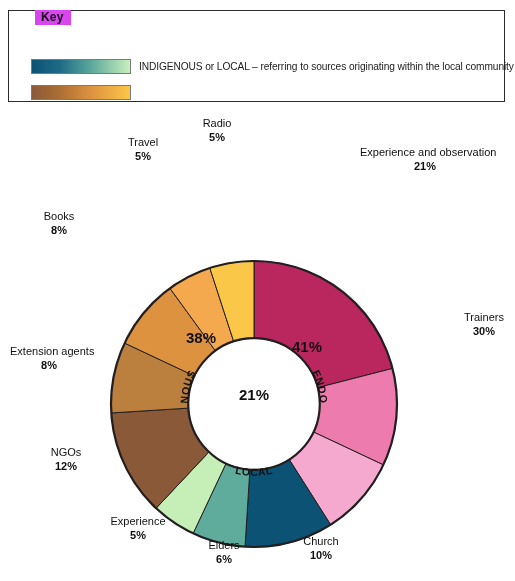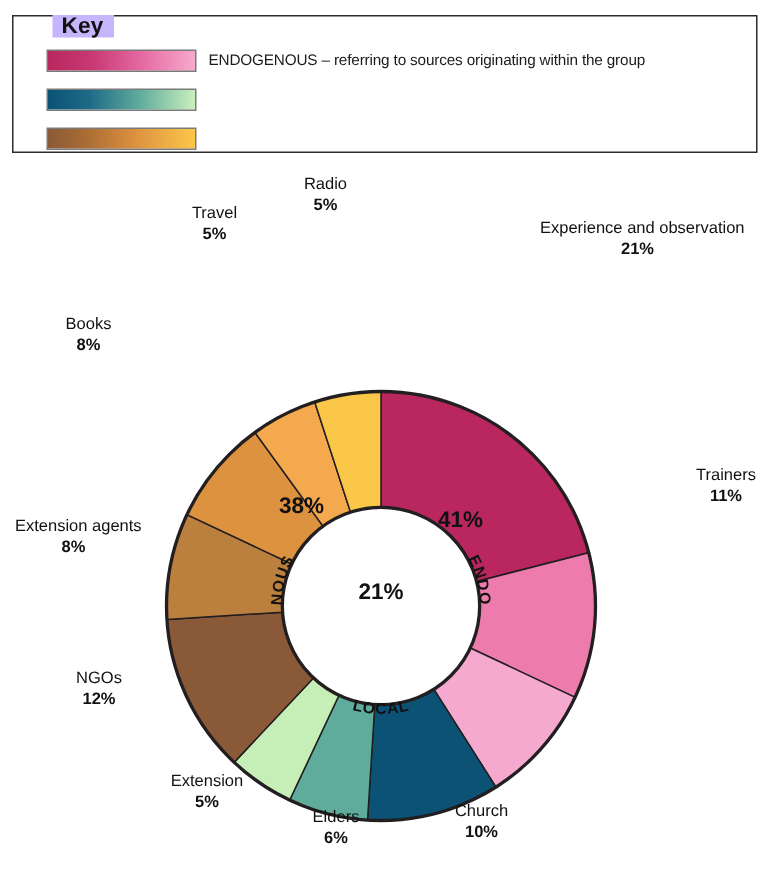--- a/index.html
+++ b/index.html
@@ -17,23 +17,23 @@
     position:absolute;
     left:8px;top:10px;
     width:497px;height:92px;
     border:1.5px solid #2b2b2b;
     box-sizing:border-box;
     background:#fff;
   }
   #key-title{
     position:absolute;
     left:26px;top:-1px;
-    background:#c4b5fd;
+    background:#d946ef;
     padding:0 7px 0 6px;
-    font-size:15px;
+    font-size:12px;
     font-weight:bold;
     letter-spacing:.2px;
     line-height:15px;
     color:#111;
   }
   .legend-row{
     position:absolute;
     left:22px;
     height:16px;
     width:460px;
@@ -84,27 +84,24 @@
     color:#111;
     text-align:center;
   }
 </style>
 </head>
 <body>
 
 <div id="key-panel">
   <div id="key-title">Key</div>
 
-  <div class="legend-row r0">
-    <span class="swatch" style="background:linear-gradient(to right,#b9275e 0%,#c93873 30%,#e467a0 62%,#f7a9cd 100%);"></span>
-    <span class="legend-text">ENDOGENOUS – referring to sources originating within the group</span>
-  </div>
 
   <div class="legend-row r1">
     <span class="swatch" style="background:linear-gradient(to right,#0b5275 0%,#1d6a87 28%,#5fab9c 62%,#c9f0bd 100%);"></span>
+    <span class="legend-text">INDIGENOUS or LOCAL – referring to sources originating within the local community</span>
   </div>
 
   <div class="legend-row r2">
     <span class="swatch" style="background:linear-gradient(to right,#8a5a38 0%,#a96c33 26%,#dd9240 60%,#fcc648 100%);"></span>
   </div>
 </div>
 
 <div id="chart-area">
 
   <svg id="donut-svg" width="515" height="477" viewBox="0 0 515 477">
@@ -147,36 +144,36 @@
   <div class="ctr-pct" style="left:172px;top:225px;width:58px;">38%</div>
   <div class="ctr-pct" style="left:225px;top:282px;width:58px;">21%</div>
 
   <div class="lbl" style="left:360px;top:42px;width:130px;text-align:center;">
     <span class="nm">Experience and observation</span>
     <span class="pc">21%</span>
   </div>
 
   <div class="lbl" style="left:455px;top:207px;width:58px;">
     <span class="nm">Trainers</span>
-    <span class="pc">11%</span>
+    <span class="pc">30%</span>
   </div>
 
 
   <div class="lbl" style="left:290px;top:431px;width:62px;">
     <span class="nm">Church</span>
     <span class="pc">10%</span>
   </div>
 
   <div class="lbl" style="left:193px;top:435px;width:62px;">
     <span class="nm">Elders</span>
     <span class="pc">6%</span>
   </div>
 
   <div class="lbl" style="left:100px;top:411px;width:76px;">
-    <span class="nm">Extension</span>
+    <span class="nm">Experience</span>
     <span class="pc">5%</span>
   </div>
 
   <div class="lbl" style="left:36px;top:342px;width:60px;">
     <span class="nm">NGOs</span>
     <span class="pc">12%</span>
   </div>
 
   <div class="lbl" style="left:10px;top:193px;width:78px;margin-top:48px;">
     <span class="nm">Extension agents</span>

